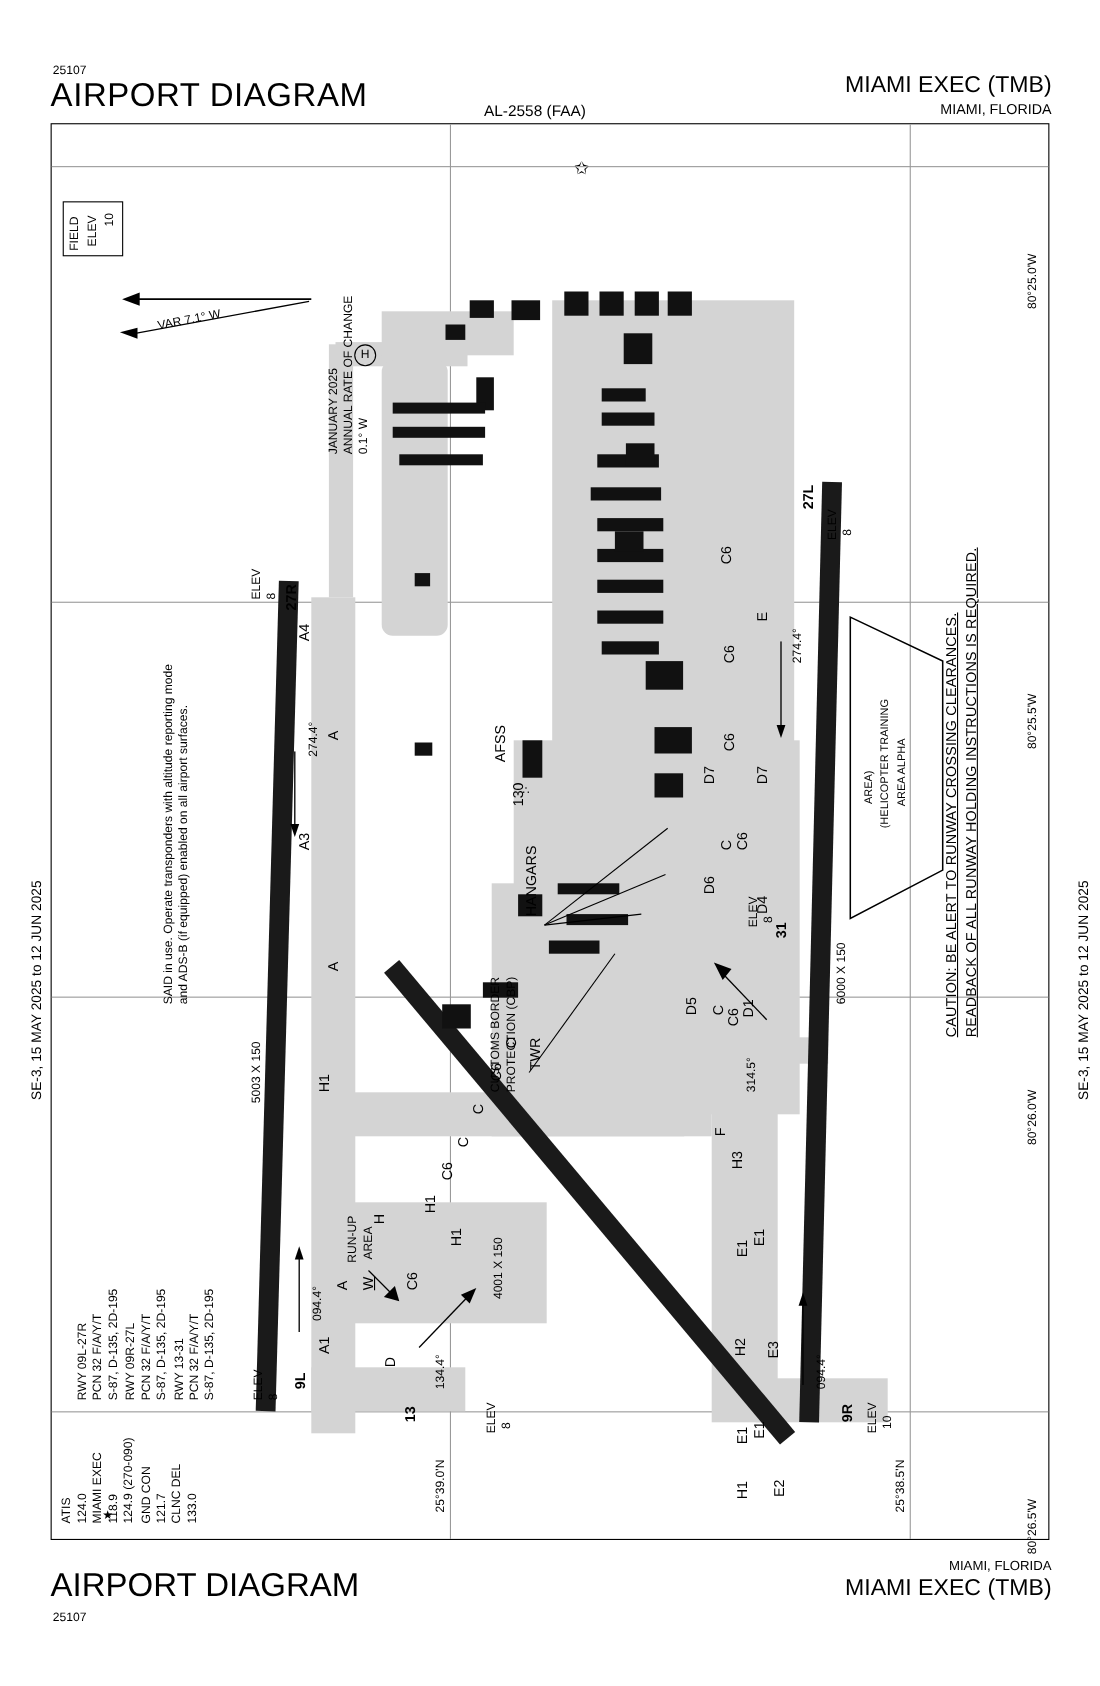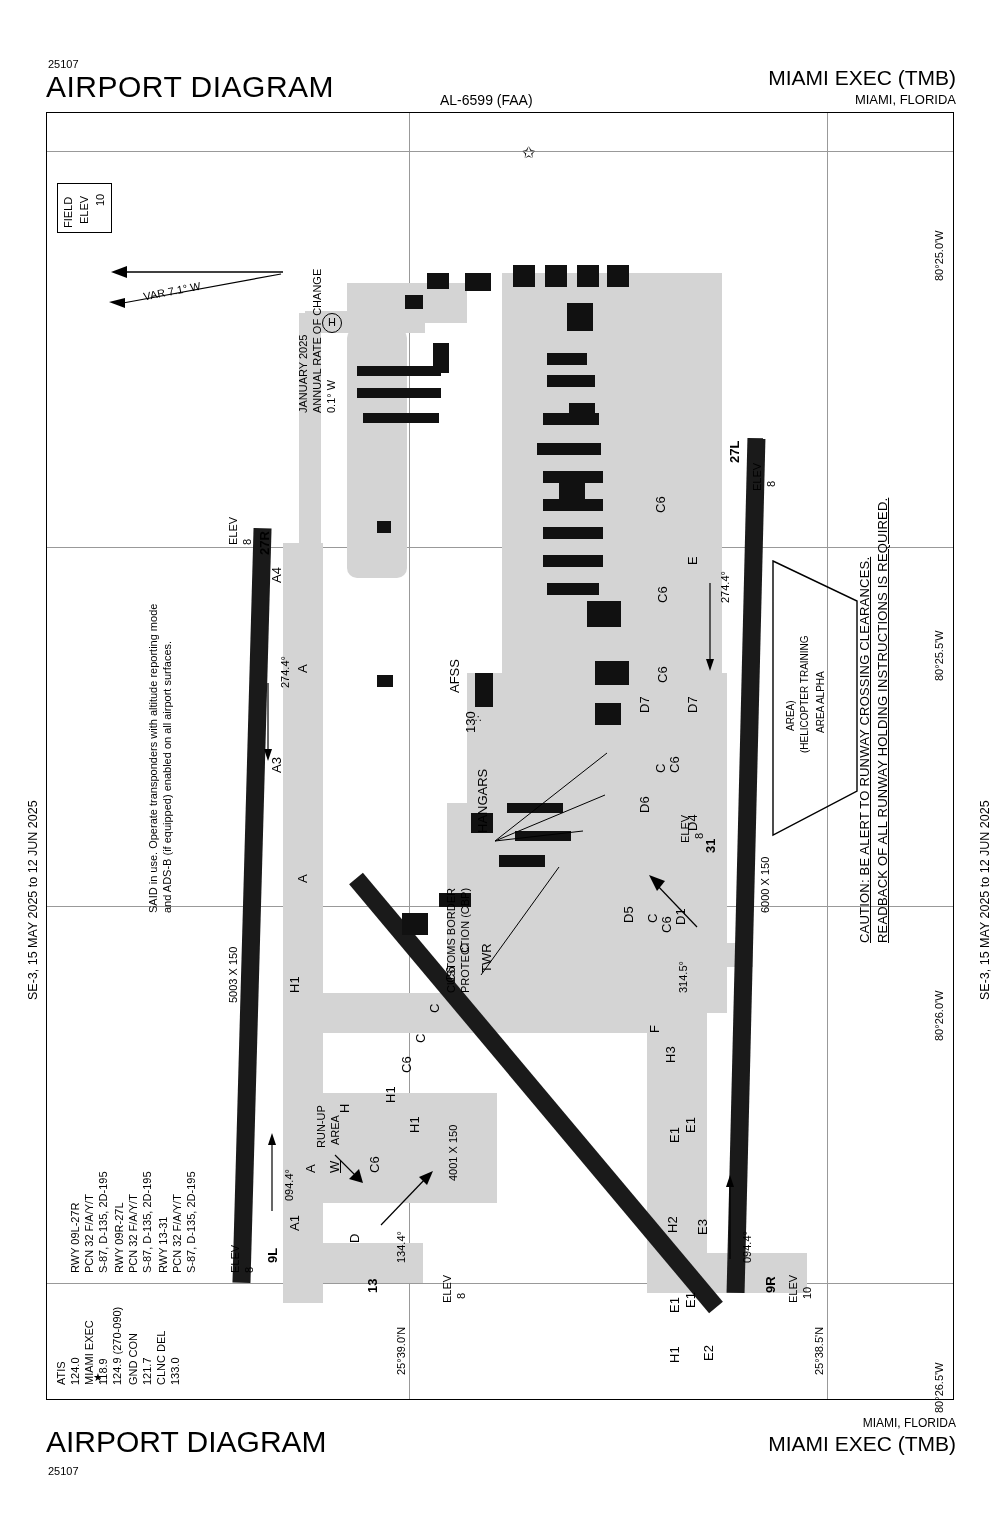--- a/index.html
+++ b/index.html
@@ -38,21 +38,21 @@
   .u{text-decoration:underline;}
 
   #fieldelev{left:52px;top:188px;border:1.4px solid #000;padding:3px 5px;}
   #fieldelev .inner{font-size:11px;line-height:12px;text-align:center;}
 </style>
 </head>
 <body>
 
 <div class="abs" id="hdr-num">25107</div>
 <div class="abs" id="hdr-title">AIRPORT DIAGRAM</div>
-<div class="abs" id="hdr-al">AL-6599 (FAA)</div>
+<div class="abs" id="hdr-al">AL-2558 (FAA)</div>
 <div class="abs" id="hdr-apt">MIAMI EXEC (TMB)</div>
 <div class="abs" id="hdr-city">MIAMI, FLORIDA</div>
 
 <div class="abs rot90 sidev" style="left:26px;top:1000px;">SE-3,  15 MAY 2025  to  12 JUN 2025</div>
 <div class="abs rot90 sidev" style="left:978px;top:1000px;">SE-3, 15 MAY 2025  to  12 JUN 2025</div>
 
 <div class="abs" id="frame">
 
   <div class="gridline" style="left:0;top:38px;width:906px;height:1px;background:#999;"></div>
   <div class="gridline" style="left:0;top:434px;width:906px;height:1px;background:#999;"></div>

